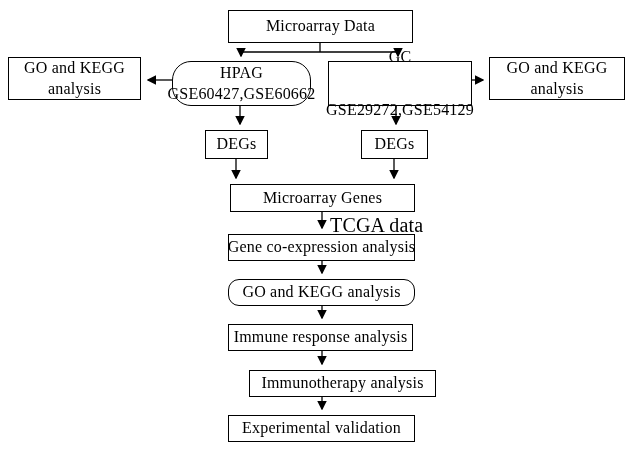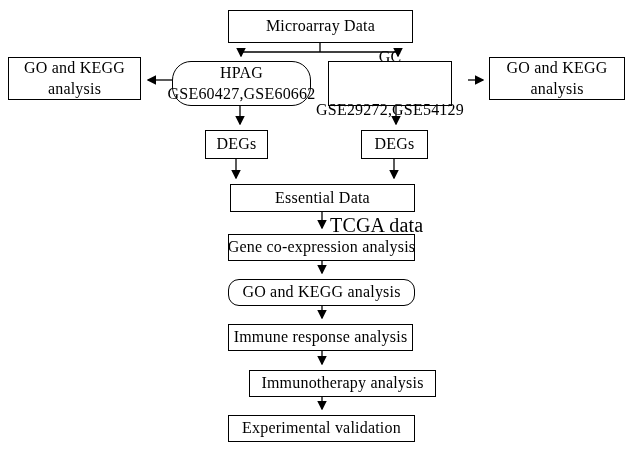--- a/index.html
+++ b/index.html
@@ -86,40 +86,40 @@
   <div class="node" style="left:8px; top:57px; width:133px; height:43px;">
     <span>GO and KEGG</span>
     <span>analysis</span>
   </div>
 
   <div class="node" style="left:172px; top:61px; width:139px; height:45px;border-radius:19px;">
     <span>HPAG</span>
     <span>GSE60427,GSE60662</span>
   </div>
 
-  <div class="node" style="left:328px; top:61px; width:124px; height:45px;gap:32px;">
+  <div class="node" style="left:328px; top:61px; width:144px; height:45px;gap:32px;">
     <span>GC</span>
     <span>GSE29272,GSE54129</span>
   </div>
 
   <div class="node" style="left:489px; top:57px; width:136px; height:43px;">
     <span>GO and KEGG</span>
     <span>analysis</span>
   </div>
 
   <div class="node" style="left:205px; top:130px; width:63px; height:29px;">
     <span>DEGs</span>
   </div>
 
   <div class="node" style="left:361px; top:130px; width:67px; height:29px;">
     <span>DEGs</span>
   </div>
 
   <div class="node" style="left:230px; top:184px; width:185px; height:28px;">
-    <span>Essential Data</span>
+    <span>Microarray Genes</span>
   </div>
 
   <div class="edge-label" style="left:330px; top:214px;">TCGA data</div>
 
   <div class="node" style="left:228px; top:234px; width:187px; height:27px;">
     <span>Gene co-expression analysis</span>
   </div>
 
   <div class="node" style="left:228px; top:279px; width:187px; height:27px;border-radius:11px;">
     <span>GO and KEGG analysis</span>

